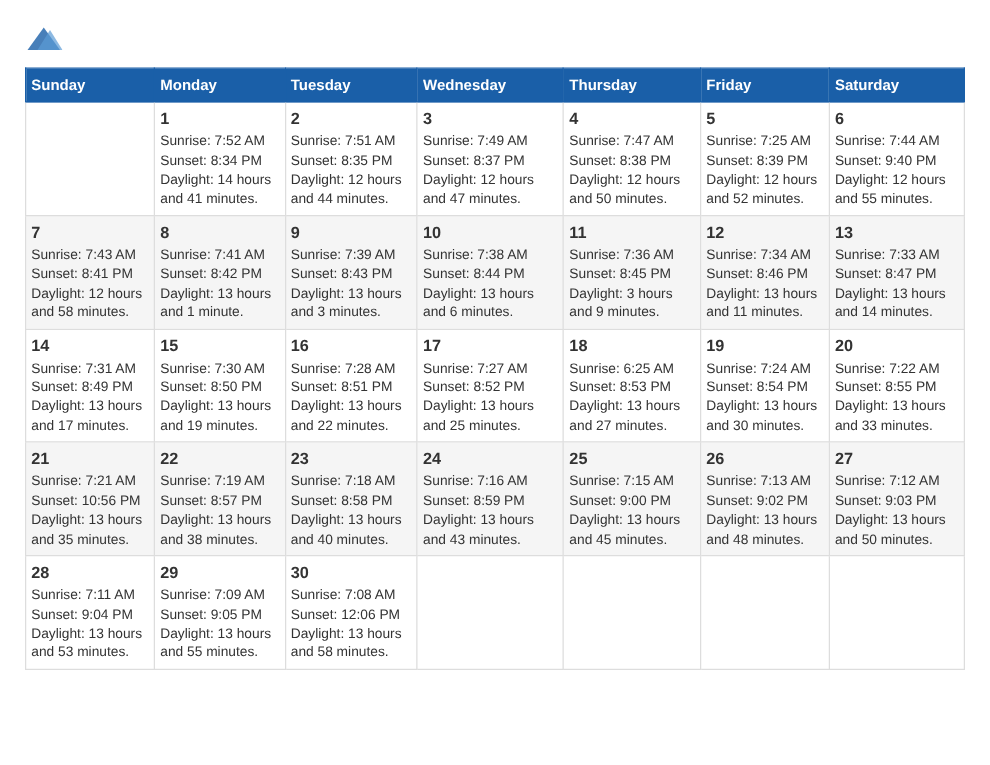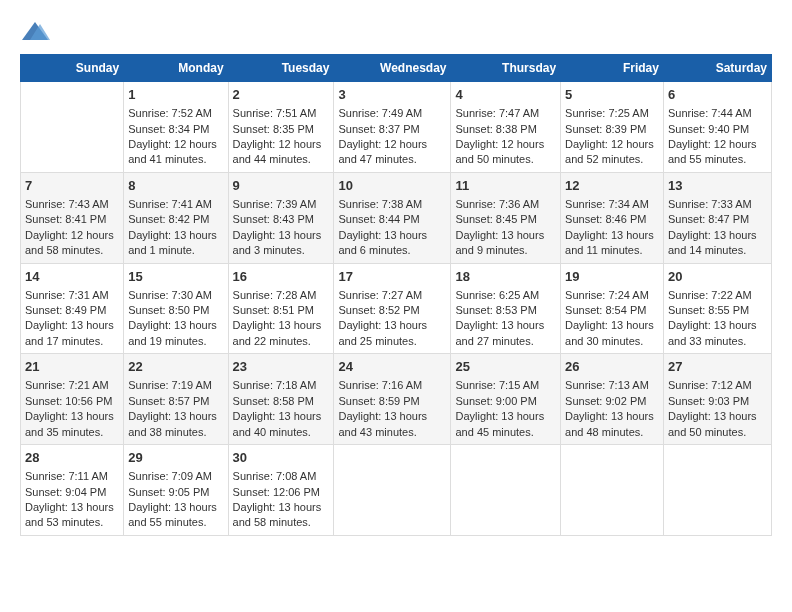--- a/index.html
+++ b/index.html
@@ -51,21 +51,21 @@
       width: 100%;
       border-collapse: collapse;
       font-size: 11px;
     }
     thead tr {
       background-color: #1a5fa8;
       color: #fff;
     }
     thead th {
       padding: 6px 4px;
-      text-align: right;
+      text-align: left;
       font-size: 12px;
       font-weight: bold;
       border: 1px solid #1a5fa8;
     }
     tbody tr {
       border-bottom: 1px solid #ccc;
     }
     tbody td {
       padding: 4px;
       vertical-align: top;
@@ -119,21 +119,21 @@
         <th>Saturday</th>
       </tr>
   </thead>
   <tbody id="calendar-body">
   <tr class="row-white">
         <td></td>
         <td>
           <span class="day-num">1</span>
           <div>Sunrise: 7:52 AM</div>
           <div>Sunset: 8:34 PM</div>
-          <div>Daylight: 12 hours and 41 minutes.</div>
+          <div>Daylight: 14 hours and 41 minutes.</div>
         </td>
         <td>
           <span class="day-num">2</span>
           <div>Sunrise: 7:51 AM</div>
           <div>Sunset: 8:35 PM</div>
           <div>Daylight: 12 hours and 44 minutes.</div>
         </td>
         <td>
           <span class="day-num">3</span>
           <div>Sunrise: 7:49 AM</div>
@@ -181,21 +181,21 @@
         <td>
           <span class="day-num">10</span>
           <div>Sunrise: 7:38 AM</div>
           <div>Sunset: 8:44 PM</div>
           <div>Daylight: 13 hours and 6 minutes.</div>
         </td>
         <td>
           <span class="day-num">11</span>
           <div>Sunrise: 7:36 AM</div>
           <div>Sunset: 8:45 PM</div>
-          <div>Daylight: 13 hours and 9 minutes.</div>
+          <div>Daylight: 3 hours and 9 minutes.</div>
         </td>
         <td>
           <span class="day-num">12</span>
           <div>Sunrise: 7:34 AM</div>
           <div>Sunset: 8:46 PM</div>
           <div>Daylight: 13 hours and 11 minutes.</div>
         </td>
         <td>
           <span class="day-num">13</span>
           <div>Sunrise: 7:33 AM</div>

